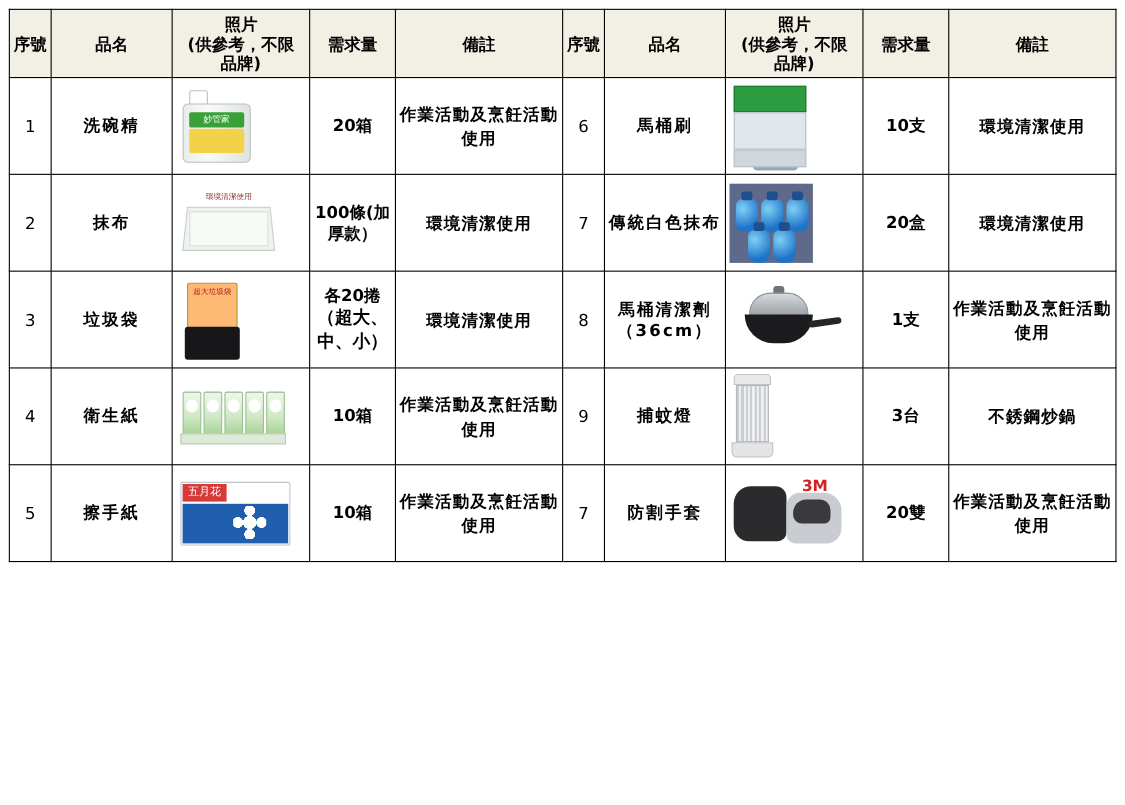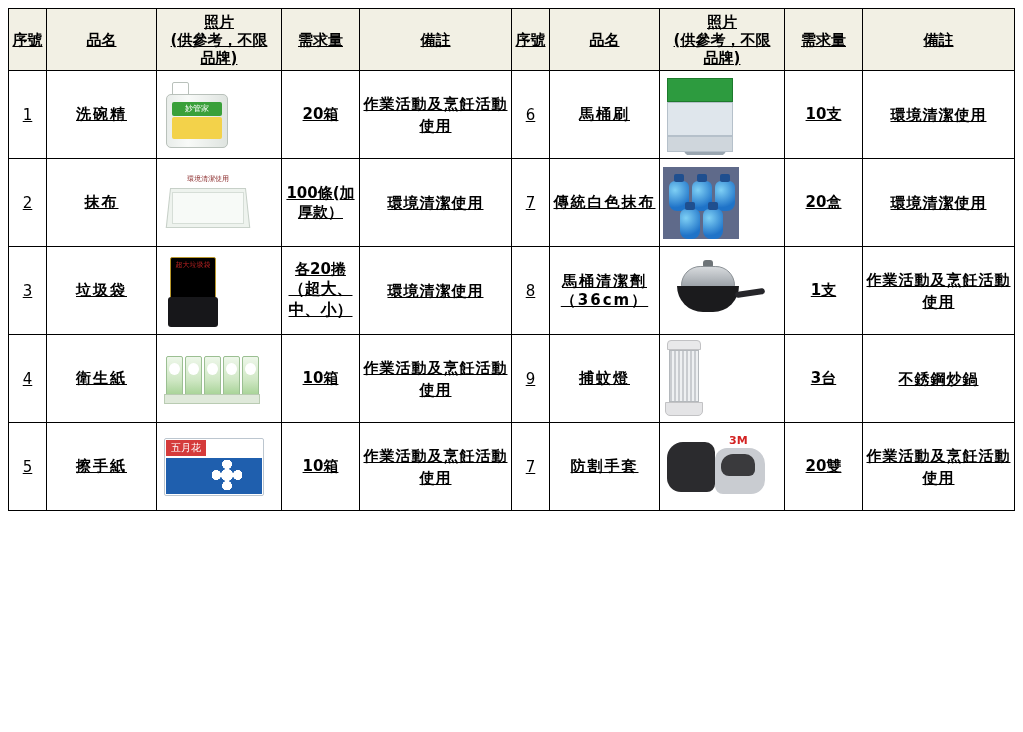--- a/index.html
+++ b/index.html
@@ -39,21 +39,20 @@
     width: 1005px;
     table-layout: fixed;
   }
   table.reqtable th, table.reqtable td {
     border: 1px solid #000;
     text-align: center;
     vertical-align: middle;
     font-size: 15px;
     color: #000;
     padding: 2px 3px;
-    text-decoration: underline;
   }
   thead th {
     background: #f2f0e4;
     font-weight: bold;
     font-size: 14px;
     line-height: 18px;
     height: 62px;
   }
   .col-seq { width: 38px; }
   .col-name { width: 110px; }
@@ -111,21 +110,21 @@
     background: #f7faf7; border: 1px solid #d6ded7;
   }
   .ph-cloth .band {
     position: absolute; left: 10px; top: 4px; width: 76px; height: 10px;
     font-size: 7px; color: #8b2b2b; text-align: center; line-height: 10px;
   }
   
   .ph-bag { width: 66px; height: 76px; }
   .ph-bag .box {
     position: absolute; left: 10px; top: 4px; width: 46px; height: 44px;
-    background: #000000; border: 1px solid #b9982c; border-radius: 2px;
+    background: #fdba74; border: 1px solid #b9982c; border-radius: 2px;
   }
   .ph-bag .box .t { font-size: 7px; color: #b22; text-align: center; padding-top: 3px; line-height: 9px; }
   .ph-bag .roll {
     position: absolute; left: 8px; top: 44px; width: 50px; height: 30px;
     background: #17171a; border-radius: 3px;
   }
   
   .ph-tissue { width: 104px; height: 58px; }
   .ph-tissue .pack {
     position: absolute; top: 6px; width: 17px; height: 44px;
@@ -238,21 +237,21 @@
   }
   .ph-glove .g2 {
     position: absolute; left: 52px; top: 14px; width: 50px; height: 46px;
     background: #c9ccd1; border-radius: 12px 16px 14px 8px;
   }
   .ph-glove .g2 .tip {
     position: absolute; left: 6px; top: 6px; width: 34px; height: 22px;
     background: #3a3a3d; border-radius: 12px 10px 6px 8px;
   }
   .ph-glove .logo {
-    position: absolute; left: 66px; top: 0px; font-size: 11px; font-weight: bold; color: #d32222;
+    position: absolute; left: 66px; top: 0px; font-size: 14px; font-weight: bold; color: #d32222;
   }
 </style>
 </head>
 <body>
 
 <div class="page">
 
 
   <table class="reqtable">
     <colgroup>

